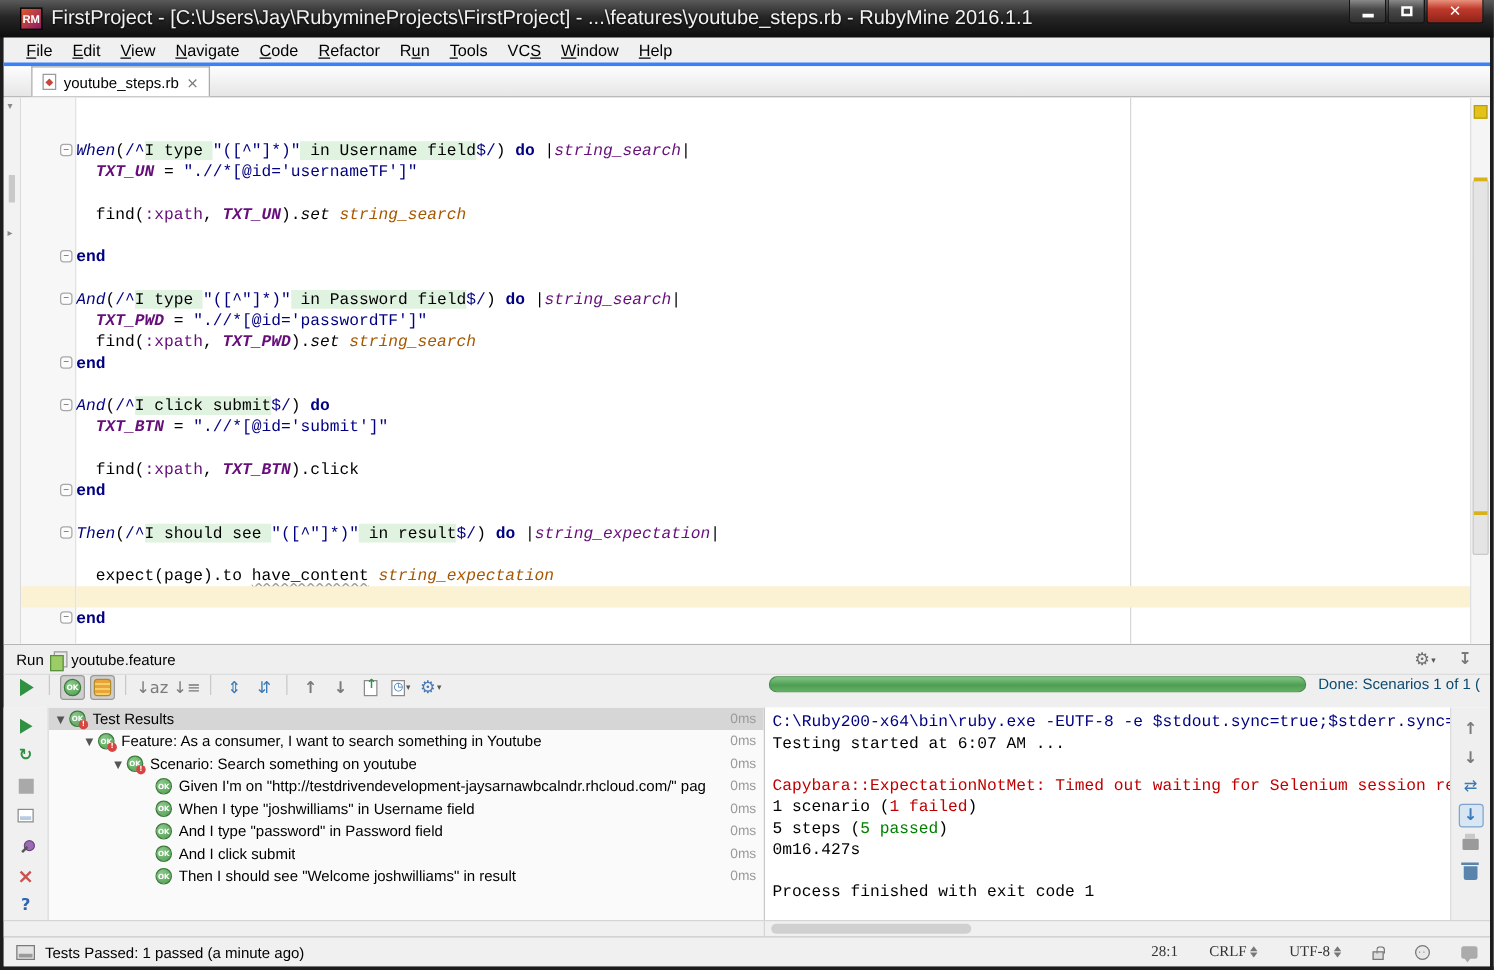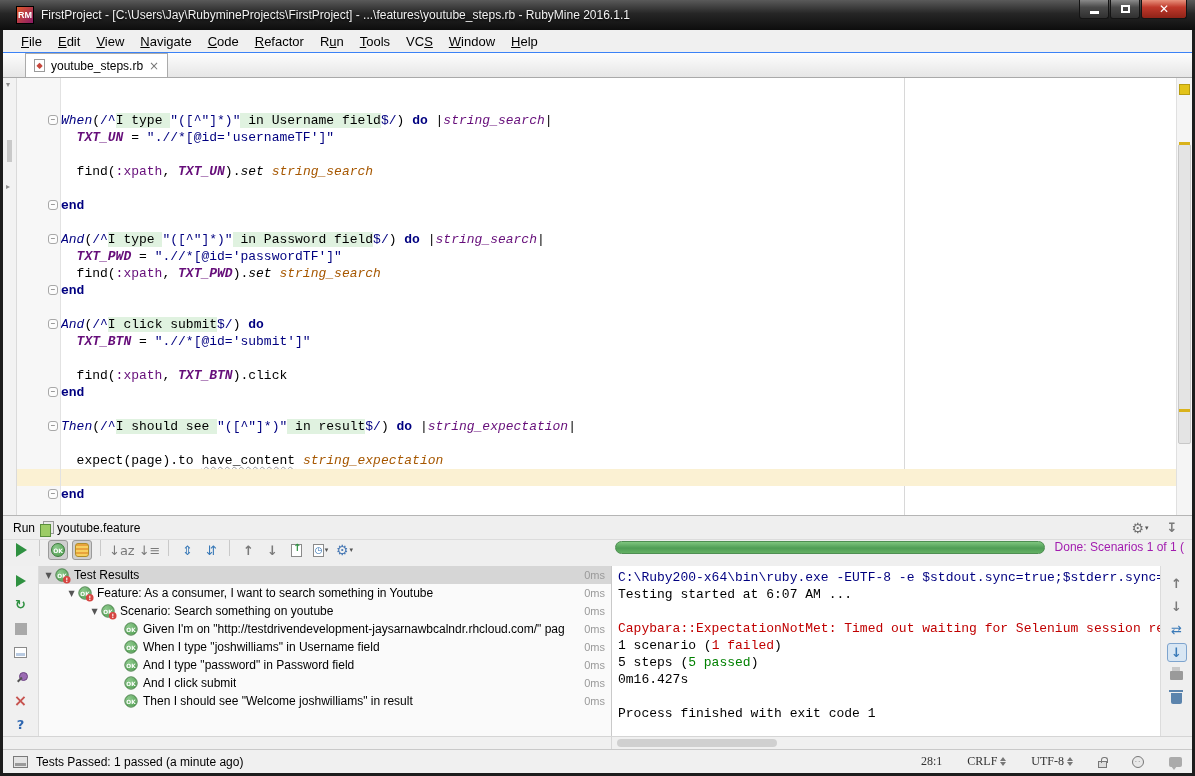--- a/index.html
+++ b/index.html
@@ -2,30 +2,30 @@
 <html><head>
 <meta charset="utf-8">
 <style>
   * { margin:0; padding:0; box-sizing:border-box; }
   html,body { width:1195px; height:776px; background:#3a3a3a; font-family:"Liberation Sans",sans-serif; overflow:hidden; }
   .win { width:1195px; height:776px; border:3px solid #1d1d1d; border-top:none; background:#f0f0f0; display:flex; flex-direction:column; }
 
   
   .titlebar { height:30px; margin:-0px -3px 0 -3px; background:linear-gradient(#5a5a5a,#262626 45%,#0d0d0d); display:flex; align-items:center; padding:0 16px; position:relative; }
   .rm-logo { width:18px; height:18px; background:linear-gradient(135deg,#e05a2b,#8a1a66); border:1px solid #000; color:#fff; font-size:9px; font-weight:bold; display:flex; align-items:center; justify-content:center; margin-right:7px; }
-  .title-text { color:#f2f2f2; font-size:12px; white-space:nowrap; overflow:hidden; text-shadow:0 1px 2px #000; }
+  .title-text { color:#f2f2f2; font-size:16px; white-space:nowrap; overflow:hidden; text-shadow:0 1px 2px #000; }
   .win-controls { position:absolute; right:8px; top:0; display:flex; }
   .win-btn { width:30px; height:19px; border:1px solid #141414; border-top:none; background:linear-gradient(#8a8a8a,#4a4a4a 40%,#303030); border-radius:0 0 3px 3px; display:flex; align-items:center; justify-content:center; margin-left:1px; }
   .win-btn.close { width:46px; background:linear-gradient(#e8927d,#c0392b 40%,#8f2318); }
   .glyph-min { width:9px; height:3px; background:#fff; margin-top:6px; }
   .glyph-max { width:9px; height:8px; border:2px solid #fff; }
   .glyph-close { color:#fff; font-weight:bold; font-size:12px; font-family:"DejaVu Sans",sans-serif; }
 
   
-  .menubar { height:23px; background:#f0f0f0; border-bottom:1px solid #3b82f6; display:flex; align-items:center; padding-left:10px; }
+  .menubar { height:23px; background:#f0f0f0; border-bottom:3px solid #3b82f6; display:flex; align-items:center; padding-left:10px; }
   .menu-item { padding:2px 8px; font-size:13px; color:#000; cursor:default; }
   .menu-item .accel { text-decoration:underline; }
 
   
   .tabbar { height:25px; background:linear-gradient(#fdfdfd,#e6e6e6); border-bottom:1px solid #a9a9a9; display:flex; align-items:flex-end; padding-left:22px; }
   .tab { height:24px; background:#fff; border:1px solid #ababab; border-bottom:none; display:flex; align-items:center; padding:0 8px; font-size:12px; gap:6px; }
   .i-rubyfile { width:11px; height:13px; border:1px solid #9a9a9a; background:#fff; display:flex; align-items:center; justify-content:center; font-size:8px; color:#c7473c; font-family:"DejaVu Sans",sans-serif; }
   .tab-close { color:#777; font-size:12px; font-family:"DejaVu Sans",sans-serif; }
 
   
@@ -78,21 +78,21 @@
   .glyph.green { color:#2f9141; font-weight:bold; }
   .glyph.bold { font-weight:bold; }
   .mini-arrow { font-size:7px; color:#555; margin-left:1px; font-family:"DejaVu Sans",sans-serif; }
   .i-page { width:11px; height:13px; border:1px solid #8a8a8a; background:#fff; position:relative; }
   .i-page.up::after { content:"↑"; position:absolute; top:-3px; left:1px; color:#2f9141; font-weight:bold; font-size:10px; }
   .i-page.clock::after { content:"◷"; position:absolute; top:0px; left:1px; color:#2e6fb0; font-size:9px; }
   .i-gear { font-size:14px; color:#4a7ab5; }
   .i-gear.gray { color:#707070; }
   .progress-wrap { margin-left:auto; display:flex; align-items:center; gap:10px; overflow:hidden; white-space:nowrap; }
   .progress { width:430px; height:13px; border:1px solid #4e8e52; border-radius:7px; background:linear-gradient(#7fc67f,#4f9d55 55%,#63b063); }
-  .done-text { font-size:12px; color:#a21caf; }
+  .done-text { font-size:12px; color:#0c4a6e; }
 
   .run-content { height:170px; display:flex; background:#fafafa; }
   .run-left { width:36px; background:#f0f0f0; border-right:1px solid #dcdcdc; display:flex; flex-direction:column; align-items:center; padding-top:4px; gap:3px; }
   .rl-icon { width:22px; height:21px; display:flex; align-items:center; justify-content:center; font-family:"DejaVu Sans",sans-serif; }
   .i-play-sm { width:0; height:0; border-left:10px solid #2f9141; border-top:6px solid transparent; border-bottom:6px solid transparent; }
   .i-stop { width:12px; height:12px; background:#a9a9a9; }
   .i-layout { width:13px; height:11px; border:1px solid #8a8a8a; background:#fff; position:relative; }
   .i-layout::after { content:""; position:absolute; left:1px; right:1px; bottom:1px; height:3px; background:#b9cbe2; }
   .i-pin { position:relative; width:14px; height:14px; }
   .i-pin::before { content:""; position:absolute; top:2px; left:5px; width:7px; height:7px; border-radius:50%; background:#9b6bb3; border:1px solid #6d4482; }

